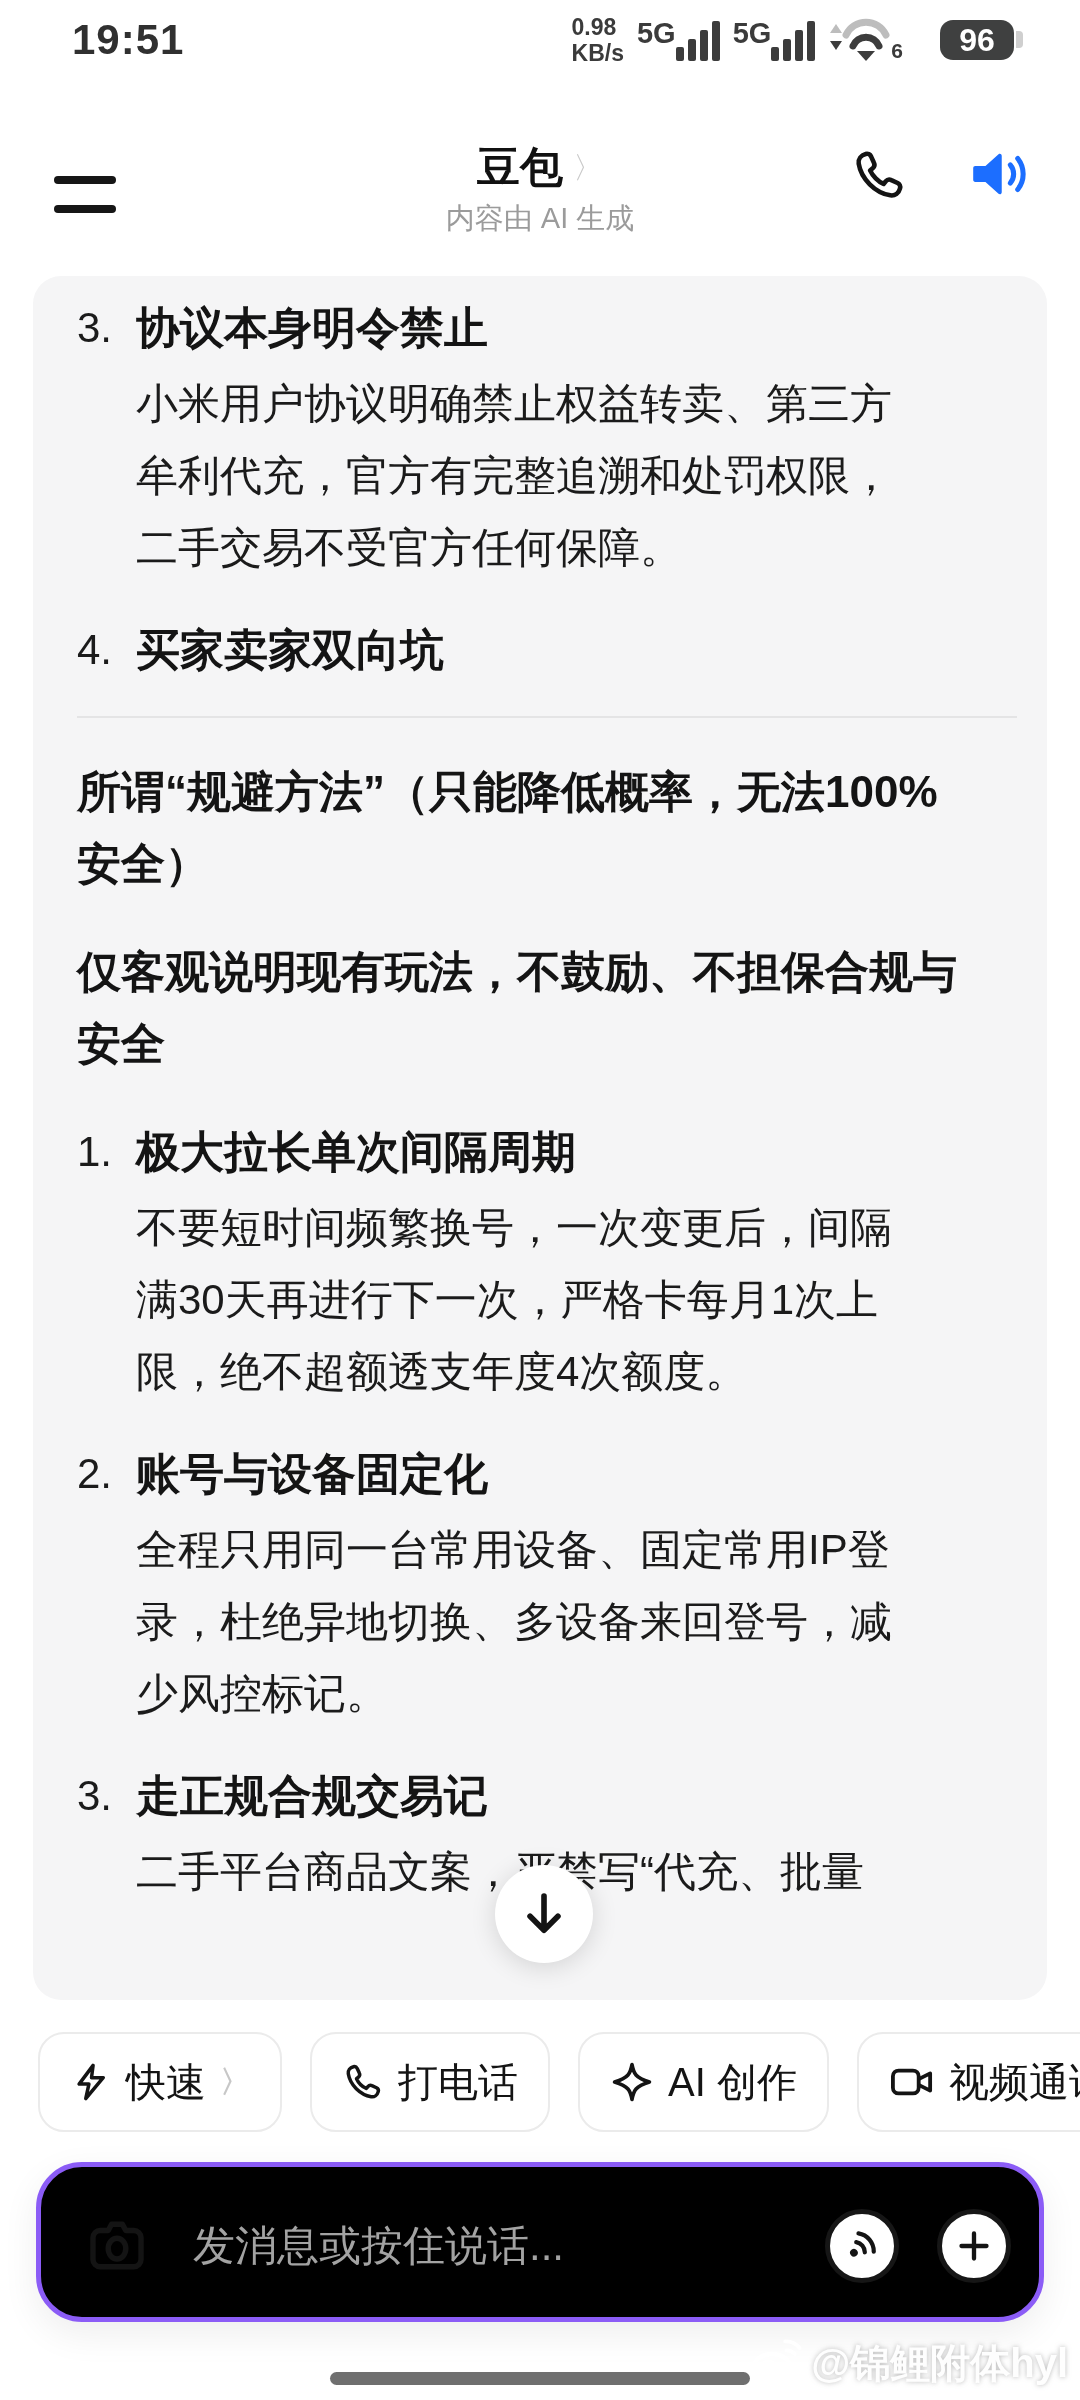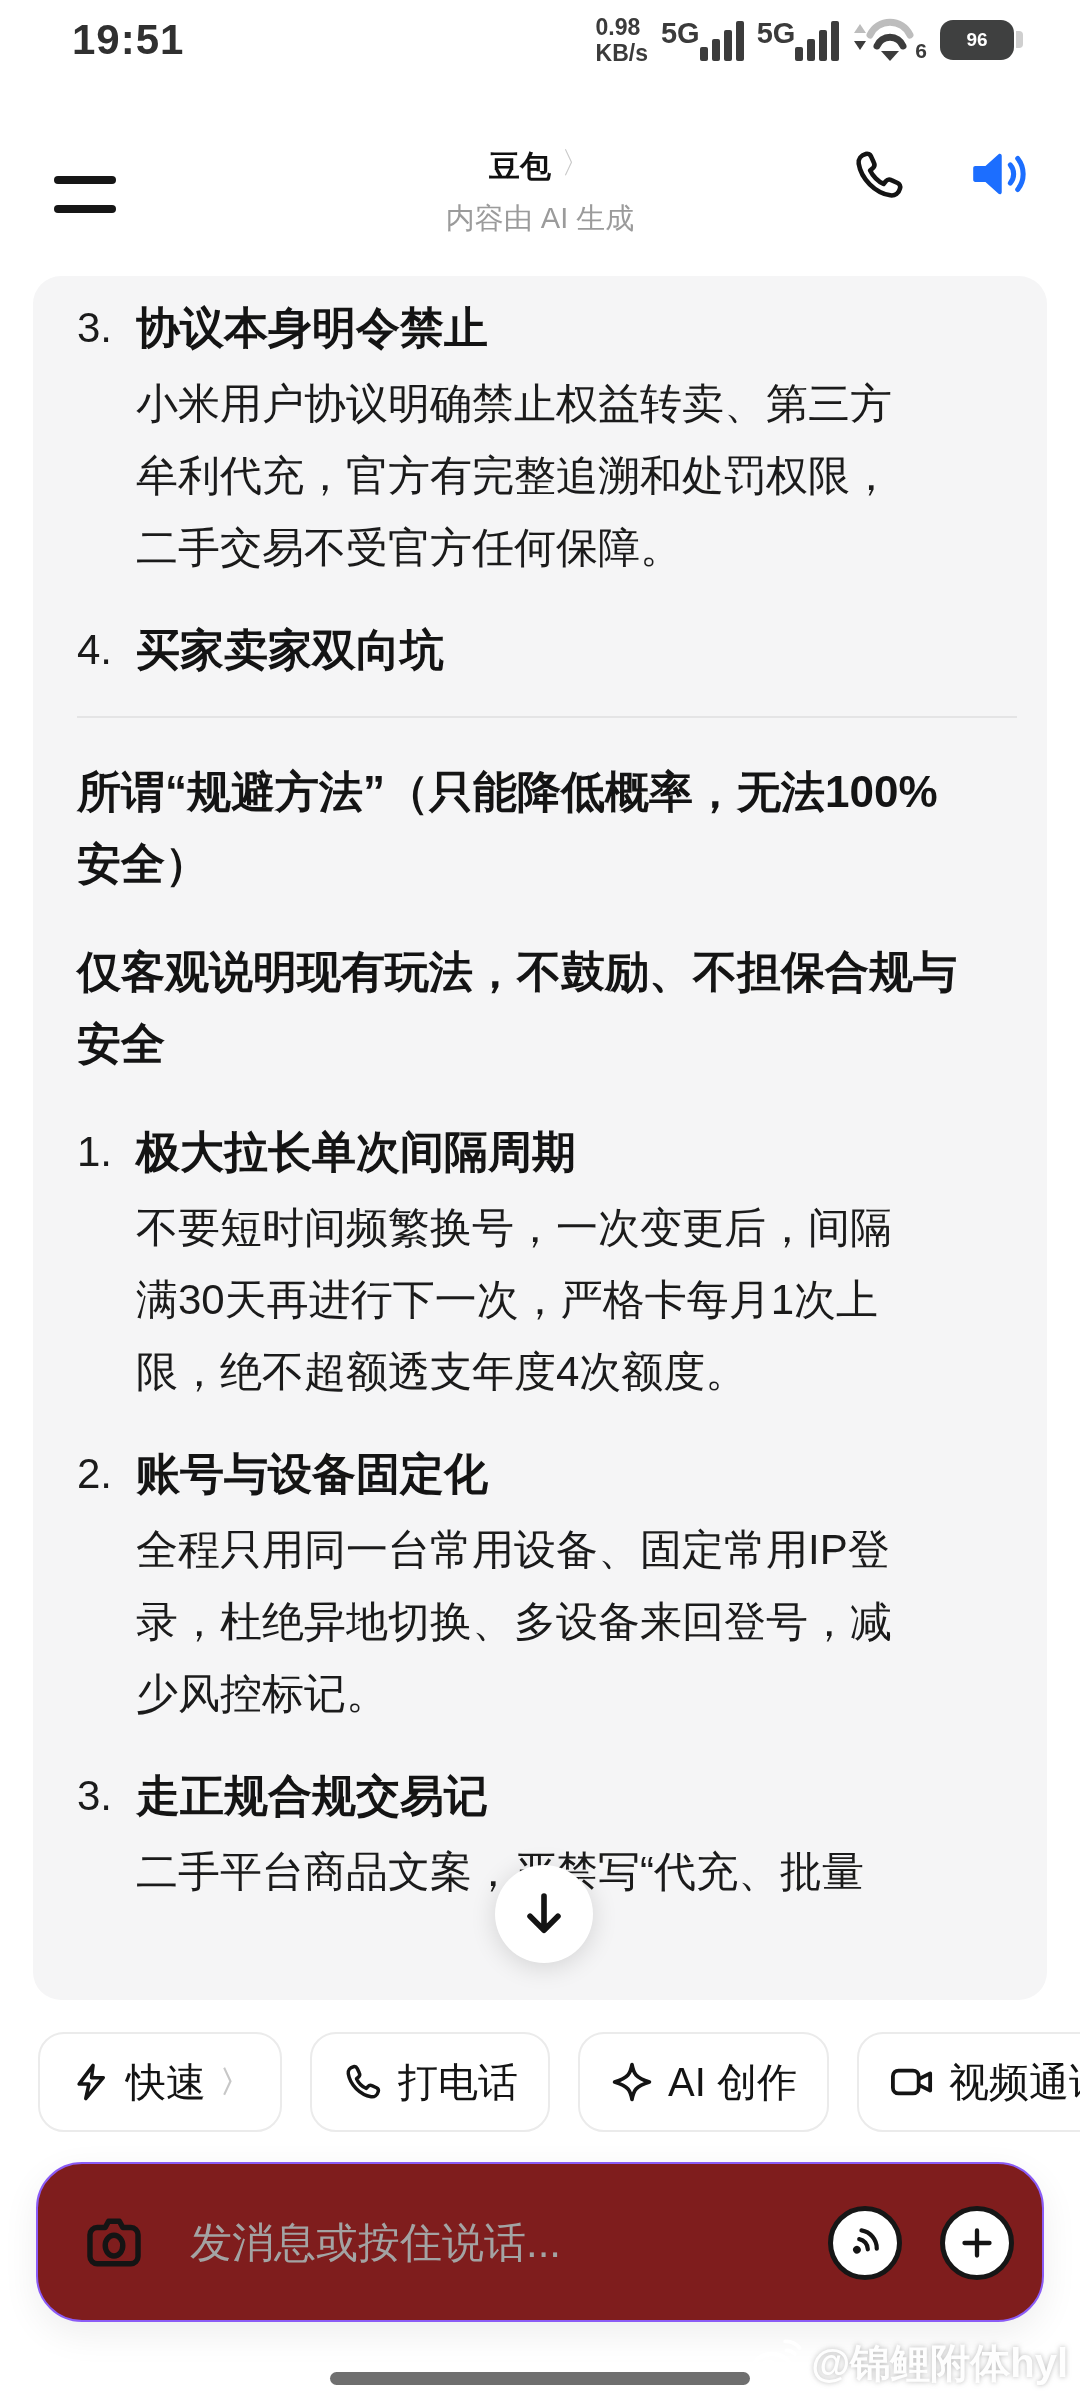--- a/index.html
+++ b/index.html
@@ -10,31 +10,31 @@
   .status-bar{position:absolute;top:0;left:0;right:0;height:80px;}
   .sb-time{position:absolute;left:72px;top:16px;font-size:42px;font-weight:600;color:#303030;letter-spacing:1px;}
   .sb-right{position:absolute;right:56px;top:8px;height:64px;display:flex;align-items:center;gap:13px;}
   .sb-speed{font-size:23px;font-weight:600;color:#3b3b3b;line-height:26px;}
   .sb-speed span{display:block;}
   .sim{display:flex;align-items:flex-end;}
   .sim-label{font-size:29px;font-weight:700;color:#3b3b3b;line-height:1;margin-bottom:13px;}
   .wifi-wrap{display:flex;align-items:flex-end;gap:1px;}
   .wifi-num{font-size:21px;font-weight:700;color:#3b3b3b;line-height:1;margin-bottom:2px;}
   .battery{position:relative;width:74px;height:40px;background:#3f4040;border-radius:13px;color:#fff;
-           font-size:19px;font-weight:700;display:flex;align-items:center;justify-content:center;margin-right:10px;}
+           font-size:32px;font-weight:700;display:flex;align-items:center;justify-content:center;margin-right:10px;margin-left:24px;}
   .battery::after{content:"";position:absolute;right:-9px;top:11px;width:7px;height:17px;background:#cfcfcf;border-radius:0 4px 4px 0;}
 
   
   .header{position:absolute;top:80px;left:0;right:0;height:196px;background:#fff;}
   .menu-btn{position:absolute;left:54px;top:96px;width:62px;height:42px;background:none;border:none;padding:0;cursor:pointer;}
   .menu-btn .bar{position:absolute;left:0;width:62px;height:8px;border-radius:4px;background:#161616;}
   .menu-btn .bar.b1{top:0;}
   .menu-btn .bar.b2{top:29px;}
   .title-wrap{position:absolute;top:60px;left:0;right:0;text-align:center;cursor:pointer;}
-  .title{font-size:31px;font-weight:600;color:#111;line-height:54px;}
+  .title{font-size:43px;font-weight:600;color:#111;line-height:54px;}
   .title-chevron{color:#c9c9c9;font-size:30px;font-weight:400;margin-left:10px;vertical-align:4px;}
   .subtitle{position:absolute;top:120px;left:0;right:0;text-align:center;font-size:29px;color:#9b9b9b;line-height:36px;}
   .hdr-btn{position:absolute;background:none;border:none;padding:0;cursor:pointer;}
   .phone-btn{right:172px;top:66px;width:58px;height:58px;}
   .speaker-btn{right:50px;top:64px;width:64px;height:60px;}
 
   
   .bubble{position:absolute;left:33px;top:276px;width:1014px;height:1724px;background:#f5f5f6;border-radius:28px;
           overflow:hidden;box-sizing:border-box;padding:16px 30px 0 44px;}
   .li{display:grid;grid-template-columns:59px 1fr;margin-bottom:30px;}
@@ -48,21 +48,21 @@
   .scroll-down{position:absolute;left:495px;top:1865px;width:98px;height:98px;border-radius:50%;background:#fff;
                border:none;box-shadow:0 4px 26px rgba(0,0,0,0.14);display:flex;align-items:center;justify-content:center;cursor:pointer;}
 
   
   .chips{position:absolute;left:38px;top:2032px;height:100px;display:flex;gap:28px;width:1300px;}
   .chip{display:flex;align-items:center;gap:14px;padding:16px 30px;background:#fff;border:2px solid #ebebeb;
         border-radius:26px;font-size:40px;font-weight:500;color:#141414;white-space:nowrap;cursor:pointer;box-sizing:border-box;}
   .chip-chevron{color:#c7c7c7;font-size:30px;font-weight:700;}
 
   
-  .composer{position:absolute;left:36px;top:2162px;width:1008px;height:160px;background:#7f1d1d;border:2px solid #8b5cf6;
+  .composer{position:absolute;left:36px;top:2162px;width:1008px;height:160px;background:#000000;border:5px solid #8b5cf6;
             border-radius:46px;box-shadow:0 12px 36px rgba(0,0,0,0.07);box-sizing:border-box;cursor:text;}
   .cam-btn{position:absolute;left:44px;top:48px;width:64px;height:64px;background:none;border:none;padding:0;cursor:pointer;}
   .placeholder{position:absolute;left:152px;top:0;height:158px;line-height:158px;font-size:42px;color:#a3a3a3;}
   .round-btn{position:absolute;top:42px;width:74px;height:74px;border-radius:50%;border:5px solid #161616;background:#fff;
              box-sizing:border-box;display:flex;align-items:center;justify-content:center;padding:0;cursor:pointer;}
   .voice-btn{right:140px;}
   .plus-btn{right:28px;}
 
   
   .home-indicator{position:absolute;left:330px;top:2372px;width:420px;height:13px;border-radius:7px;background:#6f6f6f;cursor:pointer;}

